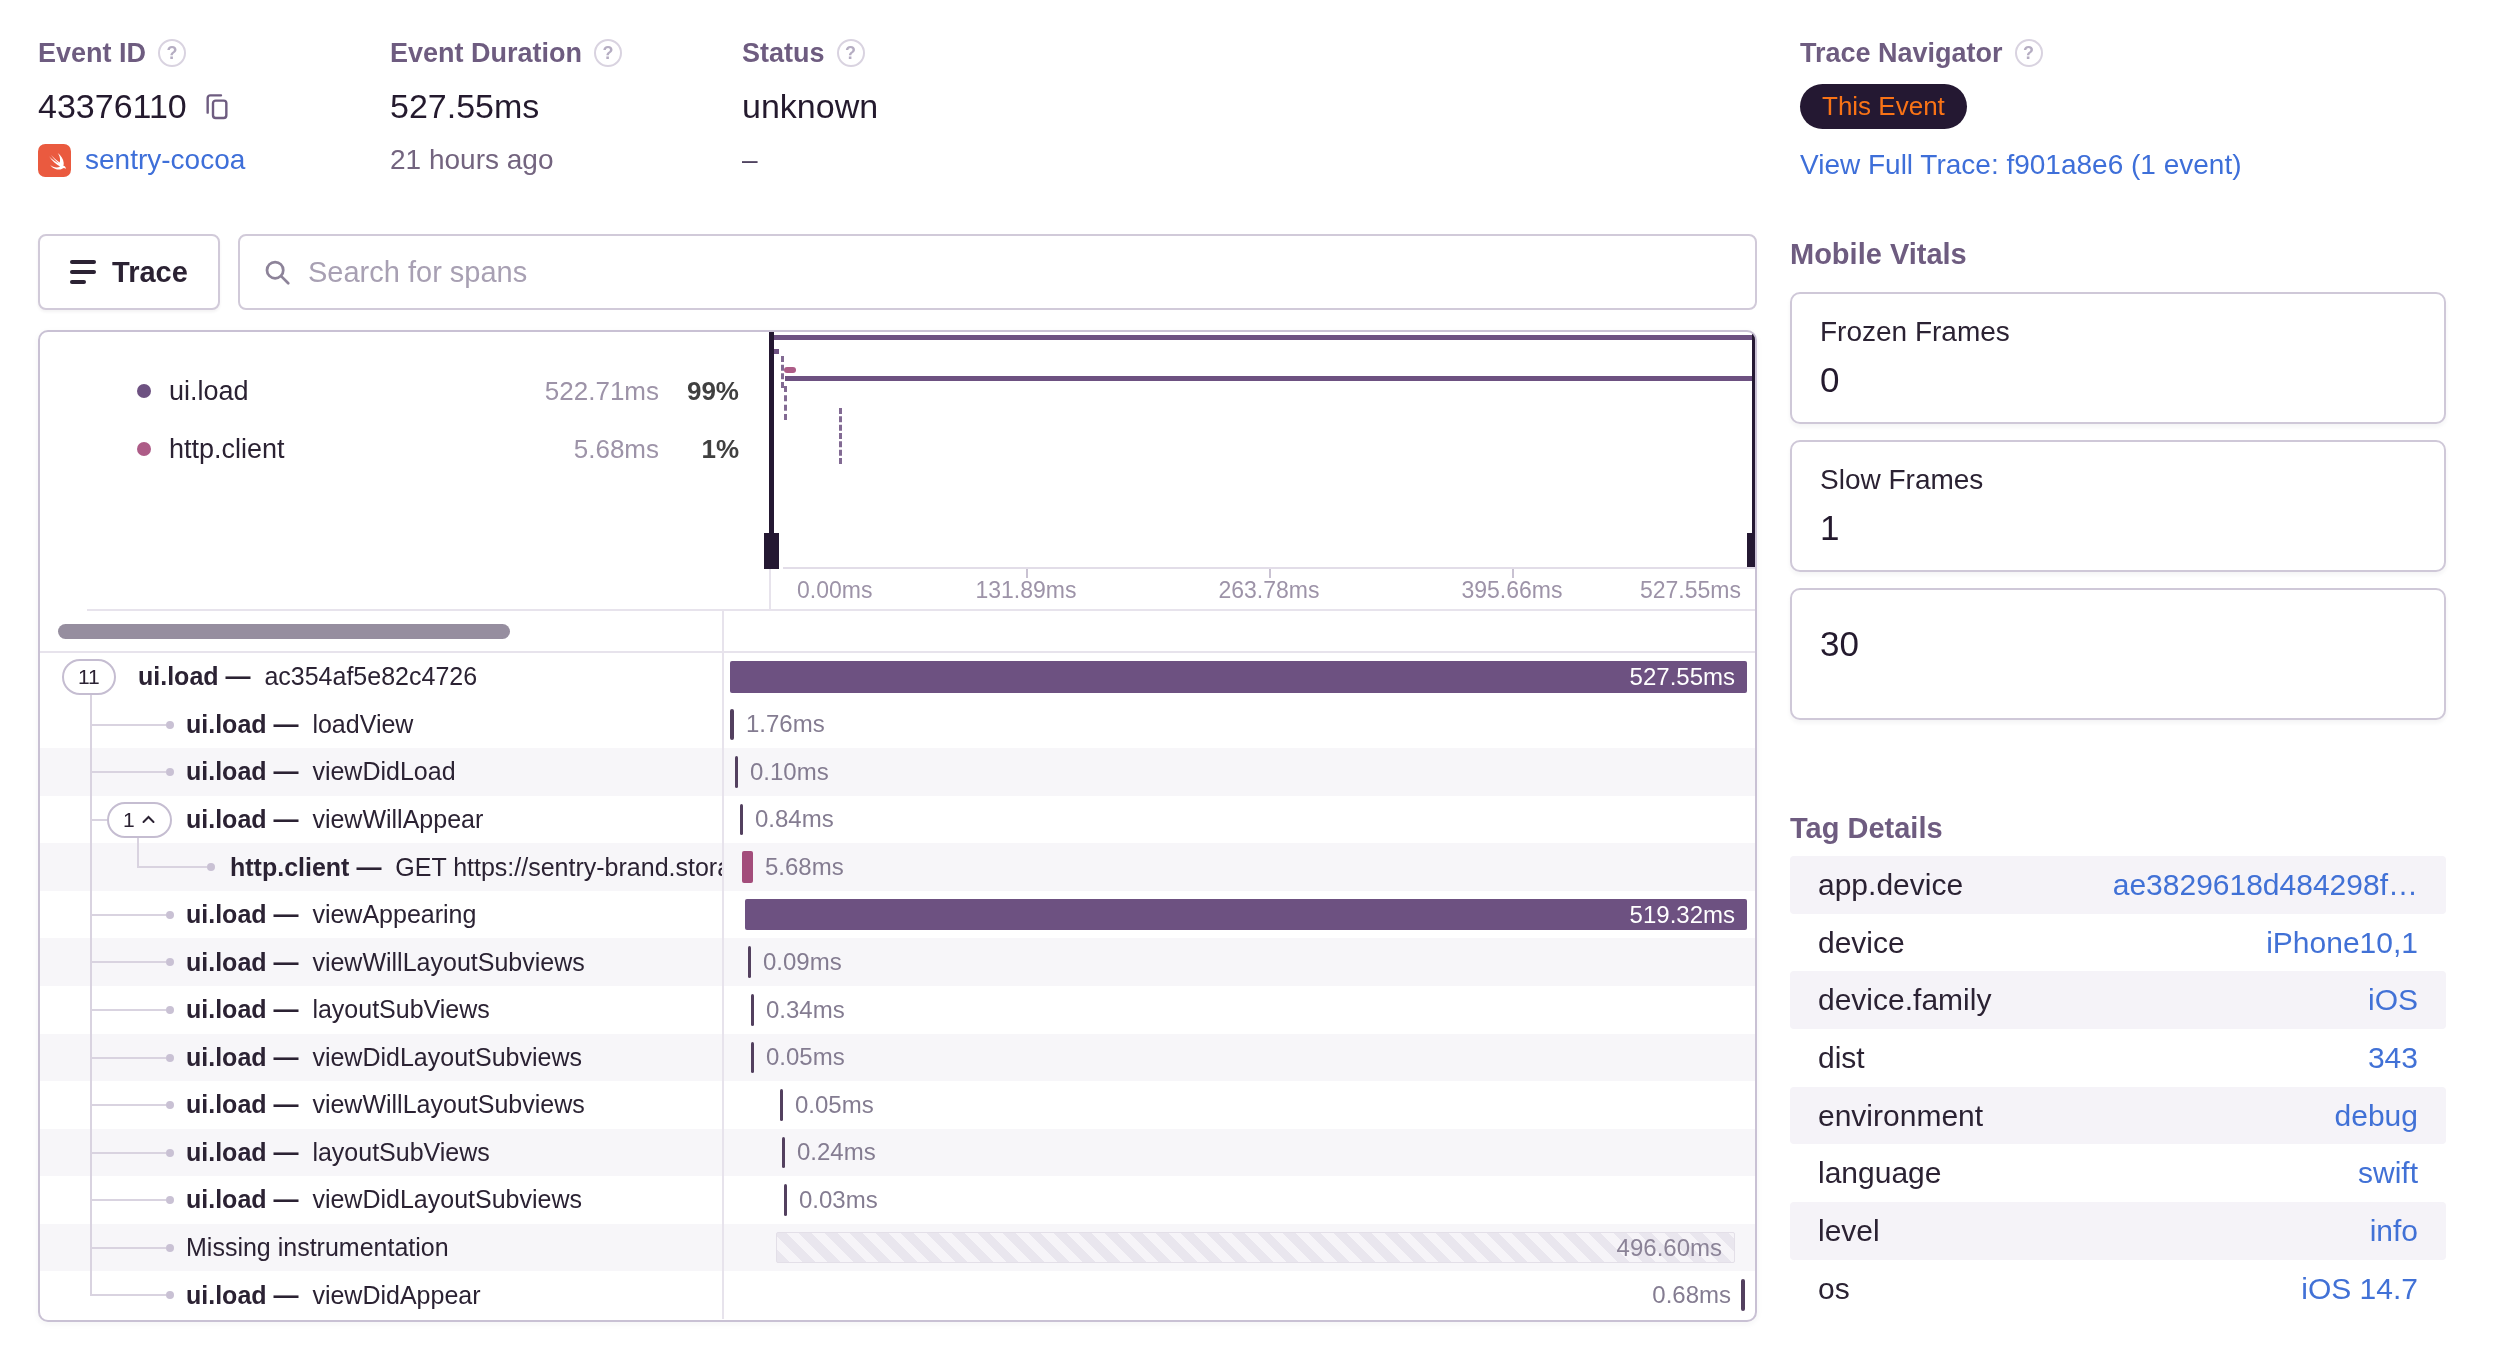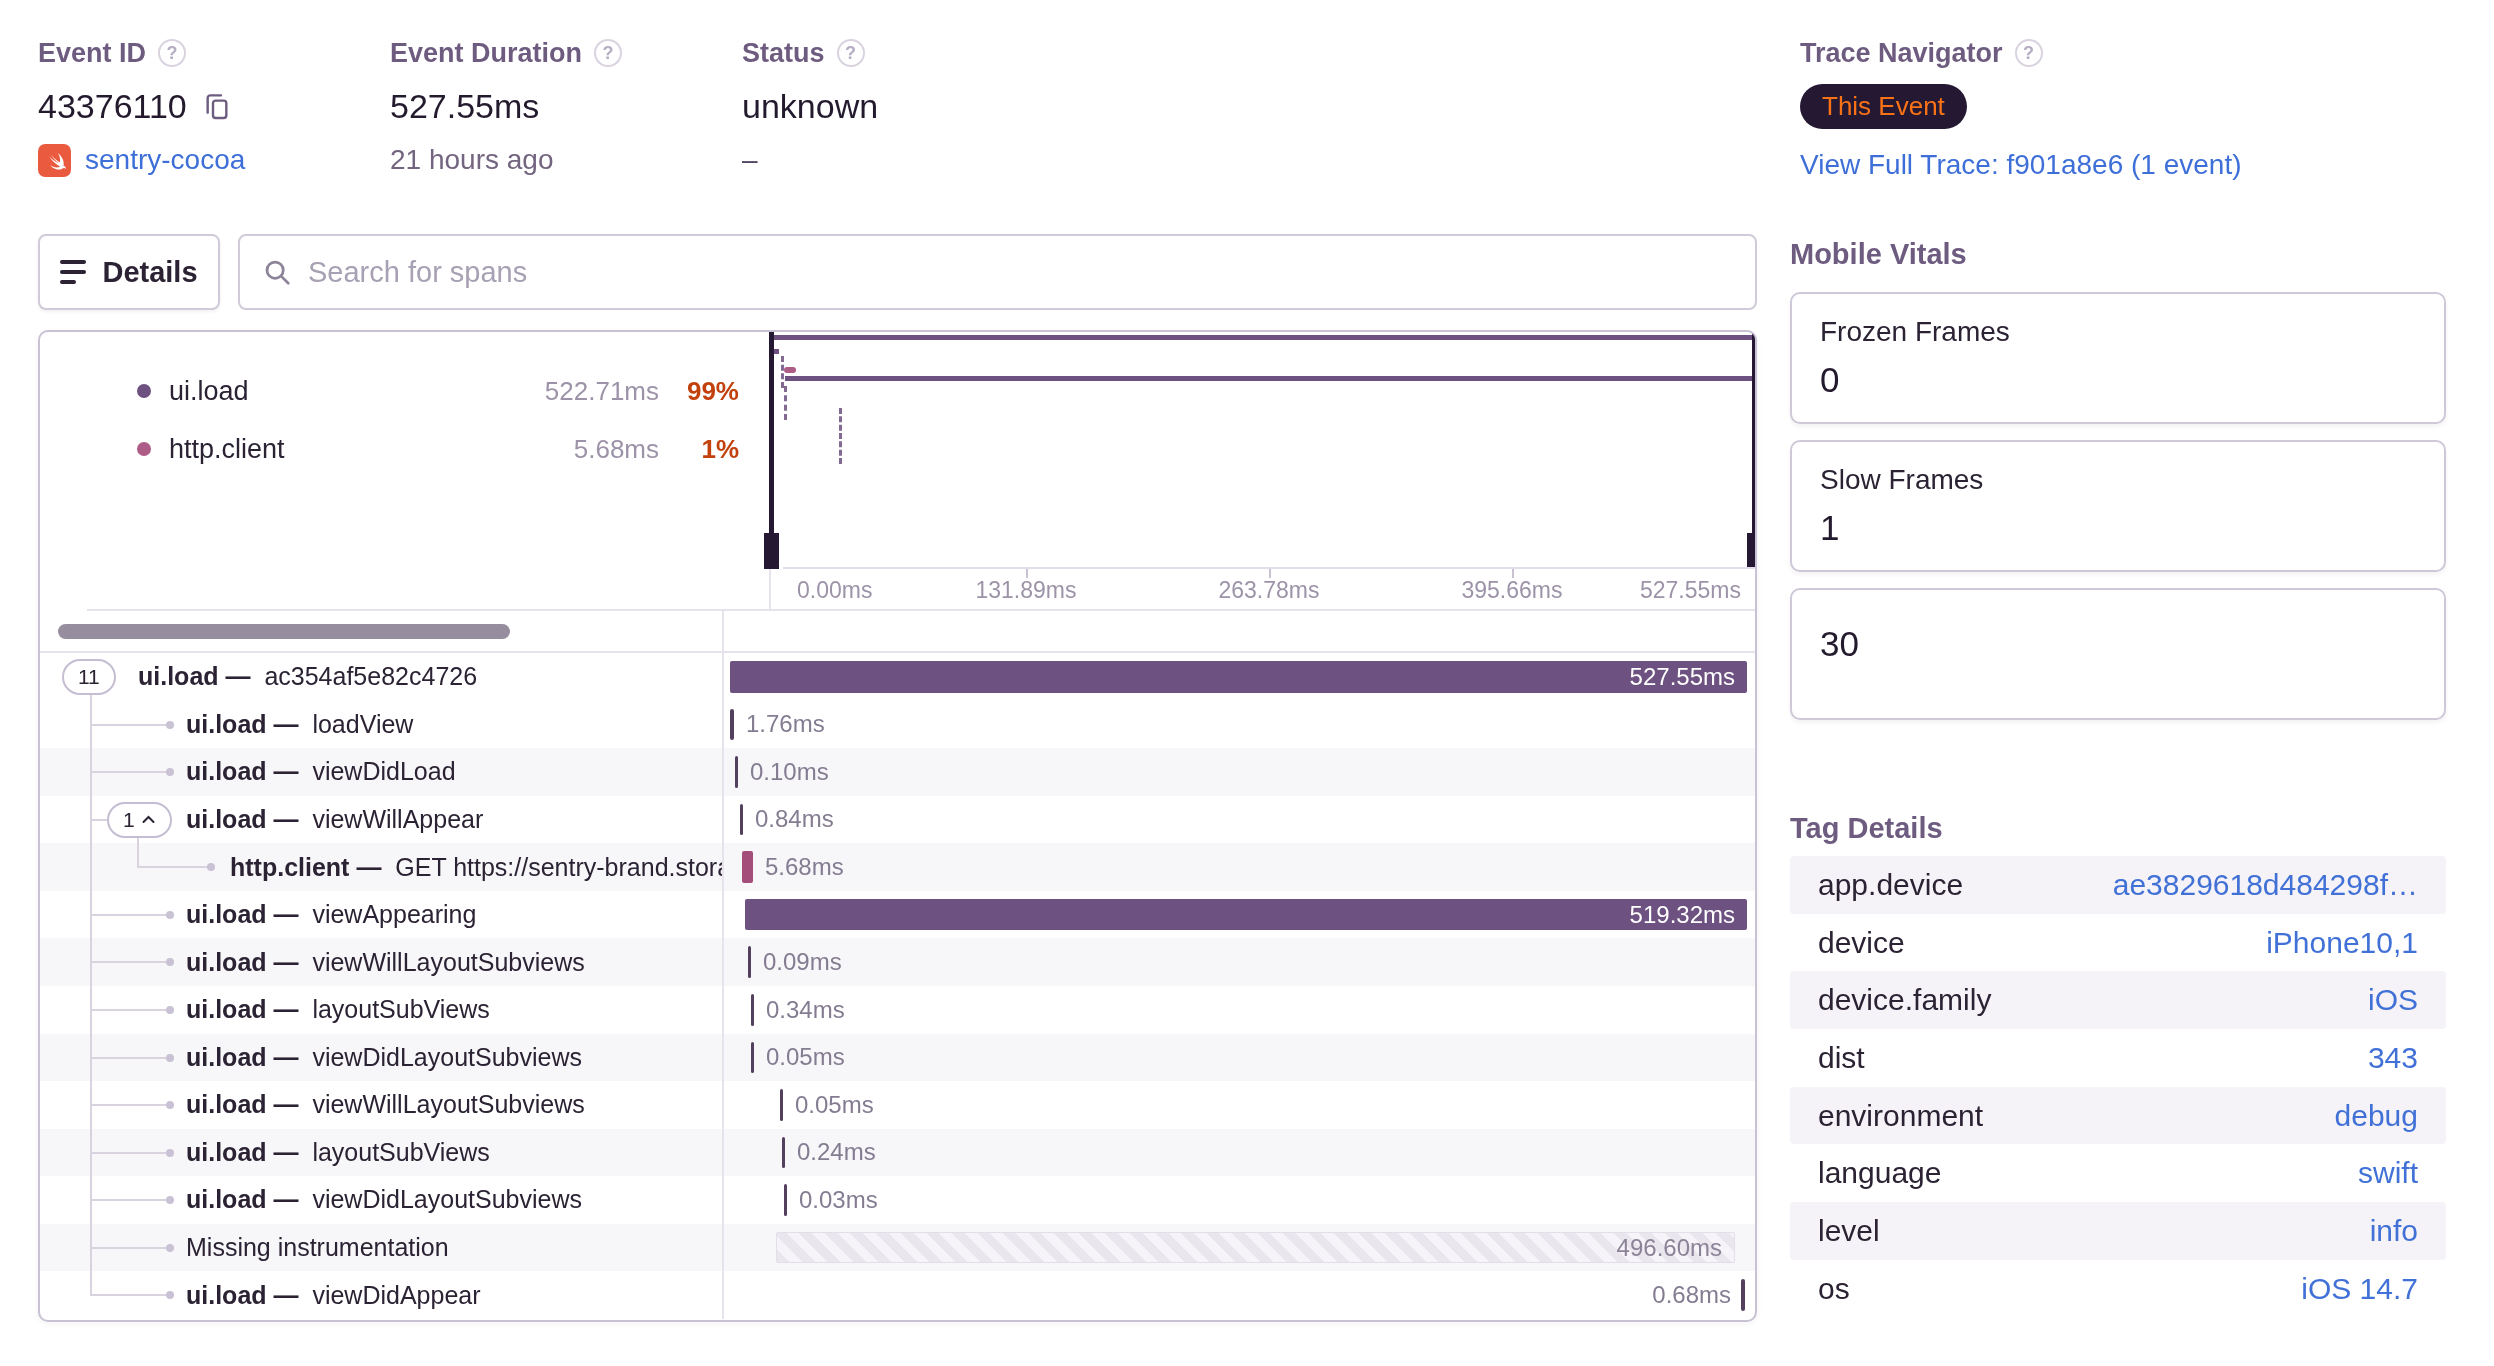--- a/index.html
+++ b/index.html
@@ -44,21 +44,21 @@
   
   .panel { position:absolute; left:38px; top:330px; width:1719px; height:992px;
            border:2px solid #c9c1d4; border-radius:10px; background:#fff; overflow:hidden;
            box-shadow:0 2px 6px rgba(43,34,51,0.05); }
   .panel-header { display:flex; height:279px; border-bottom:2px solid #e7e3ec;margin-left:47px; }
   .legend-col { width:684px; border-right:2px solid #e7e3ec; padding:30px 30px 0 30px; }
   .legend-row { display:flex; align-items:center; height:58px; }
   .legend-dot { width:14px; height:14px; border-radius:50%; margin:0 18px 0 20px; }
   .legend-name { font-size:27px; color:#2b2233; }
   .legend-dur { margin-left:auto; width:150px; text-align:right; font-size:26px; color:#9d93a8; }
-  .legend-pct { width:80px; text-align:right; font-size:26px; font-weight:bold; color:#c2410c; }
+  .legend-pct { width:80px; text-align:right; font-size:26px; font-weight:bold; color:#404040; }
 
   .minimap { flex:1; position:relative; }
   .mm-line { position:absolute; height:5px; background:#6d5181; }
   .mm-mark { position:absolute; background:#6d5181; }
   .mm-pink { position:absolute; background:#ad5c87; border-radius:3px; }
   .mm-dash { position:absolute; width:0; border-left:3px dashed #6d5181; opacity:.85; }
   .mm-handle-line { position:absolute; top:0; width:5px; height:201px; background:#241832; }
   .mm-handle-block { position:absolute; top:201px; width:15px; height:36px; background:#241832; }
   .mm-axis { position:absolute; left:12px; right:0; bottom:0; height:42px;
              border-top:2px solid #e2dde8; }
@@ -176,21 +176,21 @@
   <span class="badge-pill">This Event</span>
   <span class="trace-link">View Full Trace: f901a8e6 (1 event)</span>
 </div>
 
 <div class="filter-btn">
   <span class="filter-icon">
       <i></i>
       <i></i>
       <i></i>
     </span>
-  <span class="filter-label">Details</span>
+  <span class="filter-label">Trace</span>
 </div>
 <div class="search-box">
   <span>
     <svg width="30" height="30" viewBox="0 0 24 24" fill="none" stroke="#8d8399" stroke-width="2.2" stroke-linecap="round">
       <circle cx="10.5" cy="10.5" r="6.5"></circle>
         <line x1="15.5" y1="15.5" x2="21" y2="21"></line>
     </svg>
   </span>
   <input type="text" placeholder="Search for spans" style="">
 </div>

